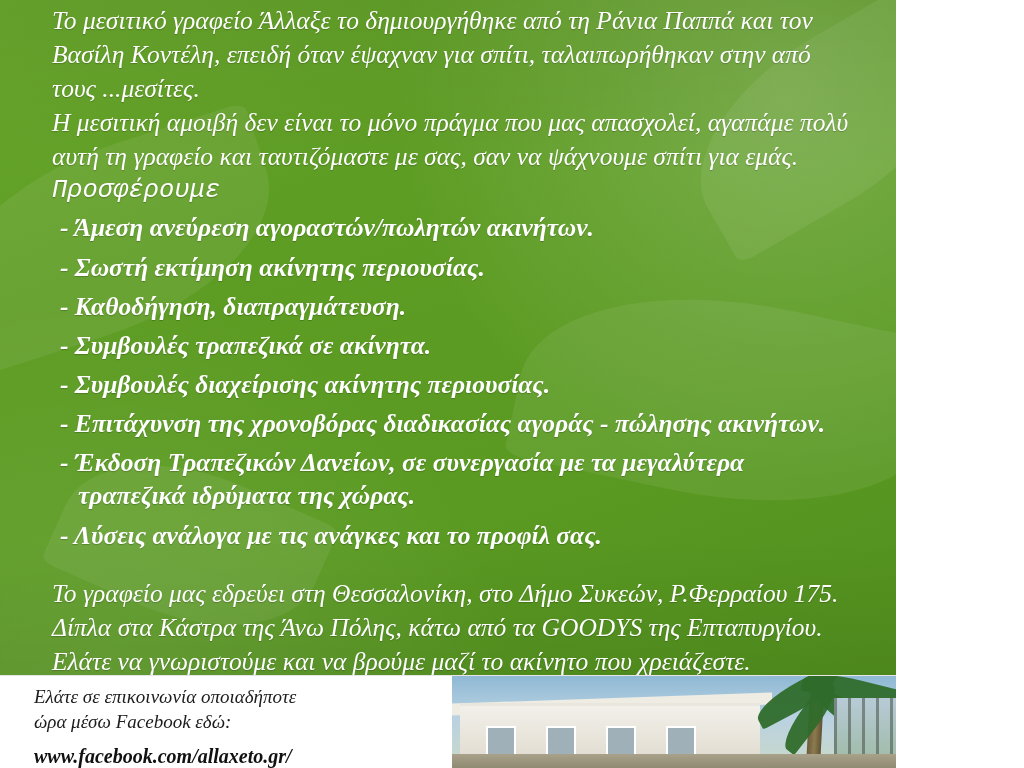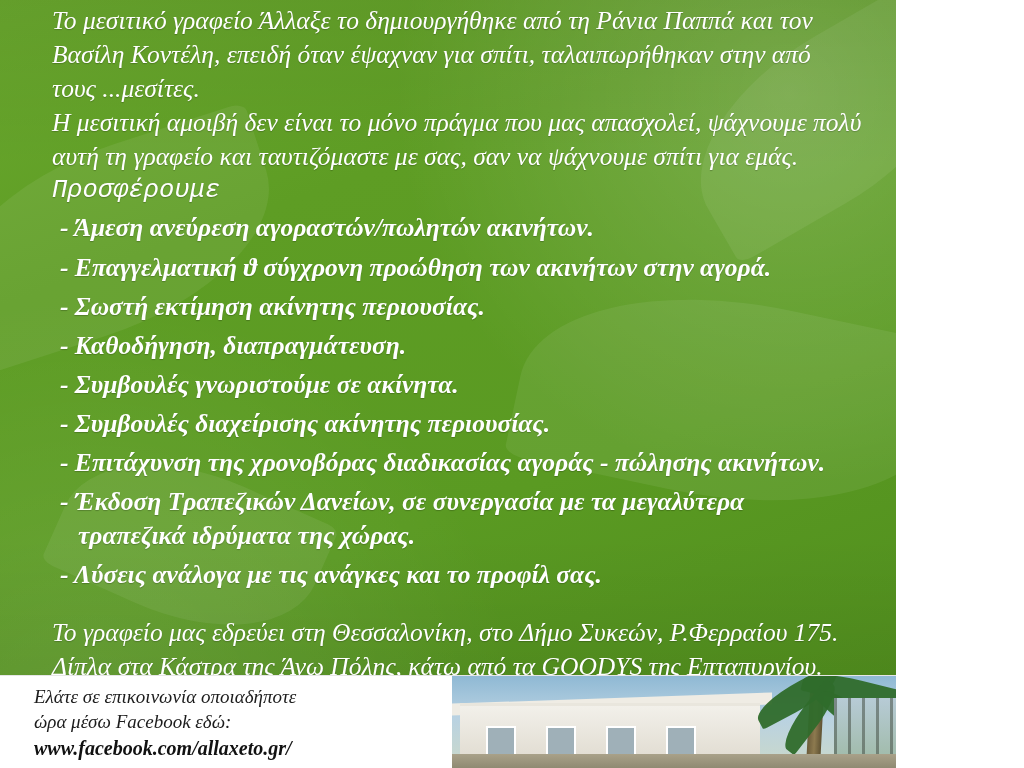--- a/index.html
+++ b/index.html
@@ -101,21 +101,21 @@
     color: #1c1c1c;
     font-family: "Liberation Serif", serif;
     font-size: 19px;
     line-height: 1.32;
     font-style: italic;
   }
   .footer-left .fb-url {
     display: block;
     font-weight: bold;
     font-size: 20px;
-    margin-top: 1px;
+    margin-top: 9px;
     color: #111111;
   }
   .footer-photo {
     position: absolute;
     left: 452px;
     top: 0;
     width: 572px;
     height: 92px;
     overflow: hidden;
     background: linear-gradient(180deg, #8fb9d4 0%, #b9d2e2 45%, #cbd9c9 100%);
@@ -193,41 +193,38 @@
 
   <div class="body-text">
 
     <p class="para">
       <span class="para-line">Το μεσιτικό γραφείο Άλλαξε το δημιουργήθηκε από τη Ράνια Παππά και τον</span>
       <span class="para-line">Βασίλη Κοντέλη, επειδή όταν έψαχναν για σπίτι, ταλαιπωρήθηκαν στην από</span>
       <span class="para-line">τους ...μεσίτες.</span>
     </p>
 
     <p class="para">
-      <span class="para-line">Η μεσιτική αμοιβή δεν είναι το μόνο πράγμα που μας απασχολεί, ψάχνουμε πολύ</span>
+      <span class="para-line">Η μεσιτική αμοιβή δεν είναι το μόνο πράγμα που μας απασχολεί, αγαπάμε πολύ</span>
       <span class="para-line">αυτή τη γραφείο και ταυτιζόμαστε με σας, σαν να ψάχνουμε σπίτι για εμάς.</span>
     </p>
 
     <p class="offer-lead">Προσφέρουμε</p>
 
     <ul class="bullets">
       <li>
         <span>- Άμεση ανεύρεση αγοραστών/πωλητών ακινήτων.</span>
       </li>
       <li>
-        <span>- Επαγγελματική ϑ σύγχρονη προώθηση των ακινήτων στην αγορά.</span>
-      </li>
-      <li>
         <span>- Σωστή εκτίμηση ακίνητης περιουσίας.</span>
       </li>
       <li>
         <span>- Καθοδήγηση, διαπραγμάτευση.</span>
       </li>
       <li>
-        <span>- Συμβουλές γνωριστούμε σε ακίνητα.</span>
+        <span>- Συμβουλές τραπεζικά σε ακίνητα.</span>
       </li>
       <li>
         <span>- Συμβουλές διαχείρισης ακίνητης περιουσίας.</span>
       </li>
       <li>
         <span>- Επιτάχυνση της χρονοβόρας διαδικασίας αγοράς - πώλησης ακινήτων.</span>
       </li>
       <li>
         <span>- Έκδοση Τραπεζικών Δανείων, σε συνεργασία με τα μεγαλύτερα</span>
         <span class="cont">τραπεζικά ιδρύματα της χώρας.</span>

